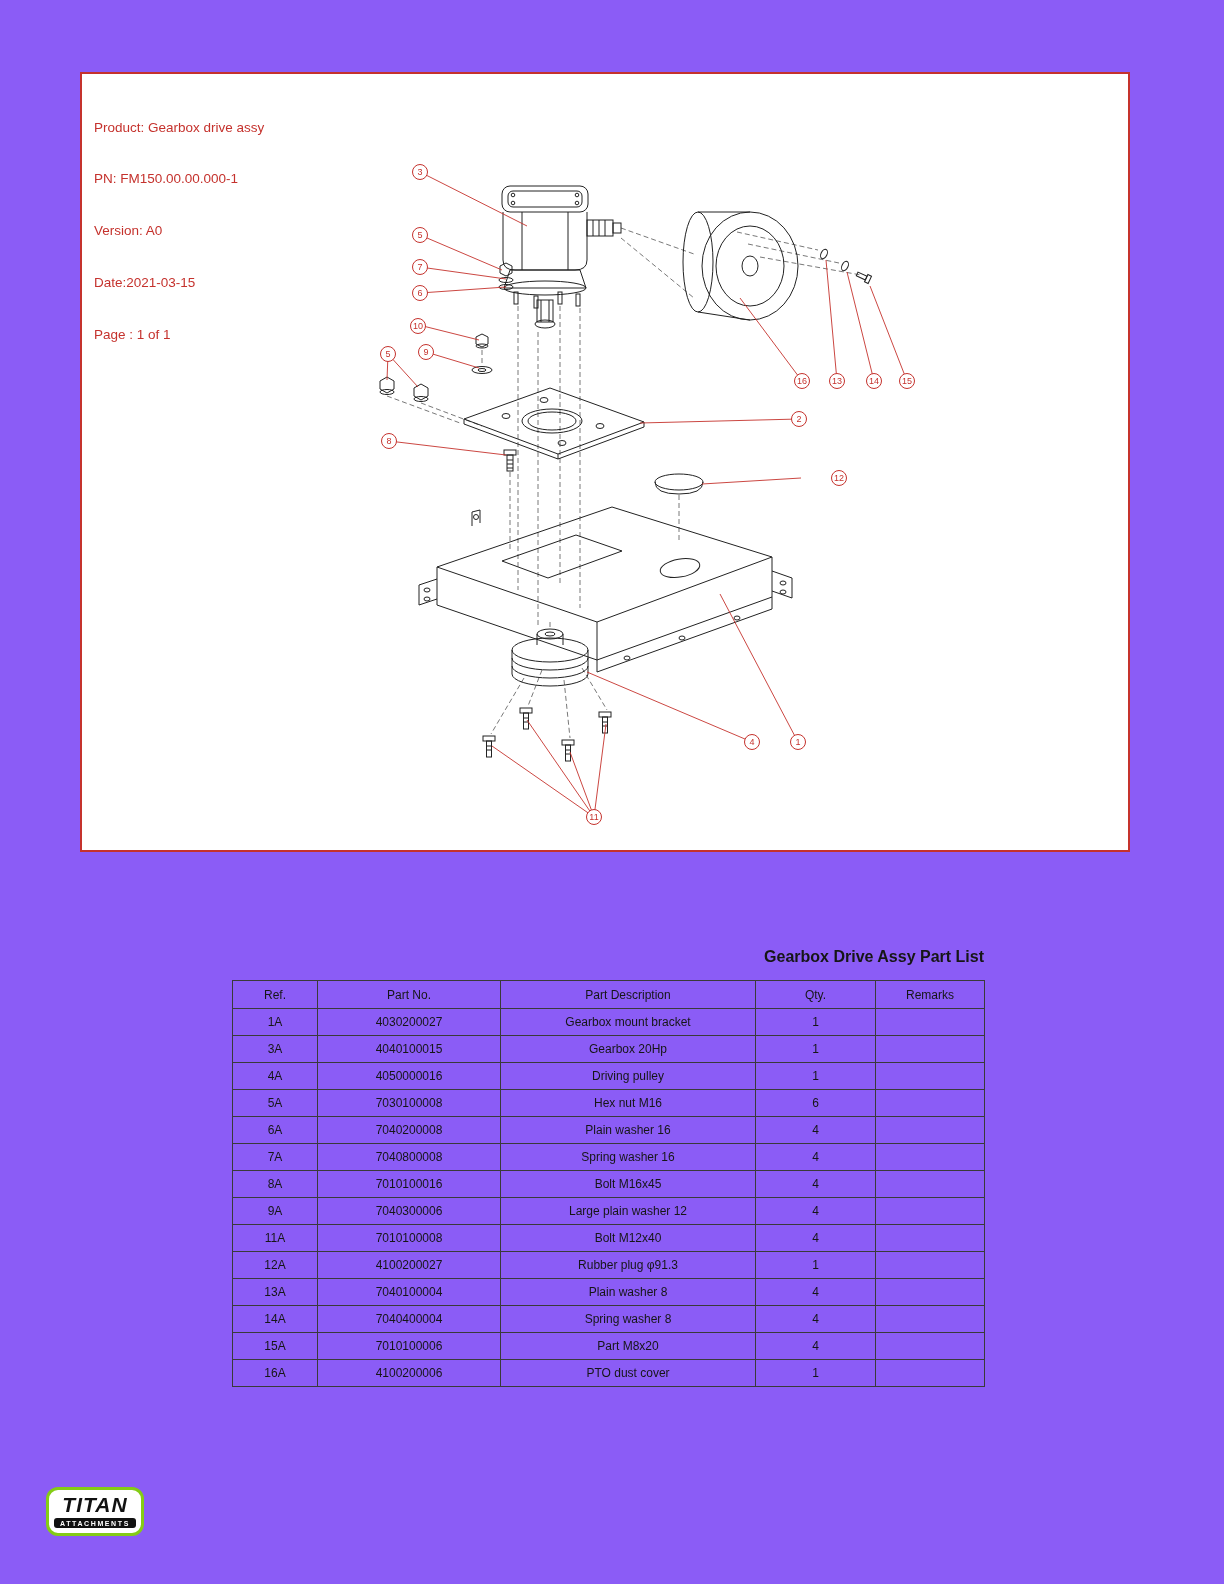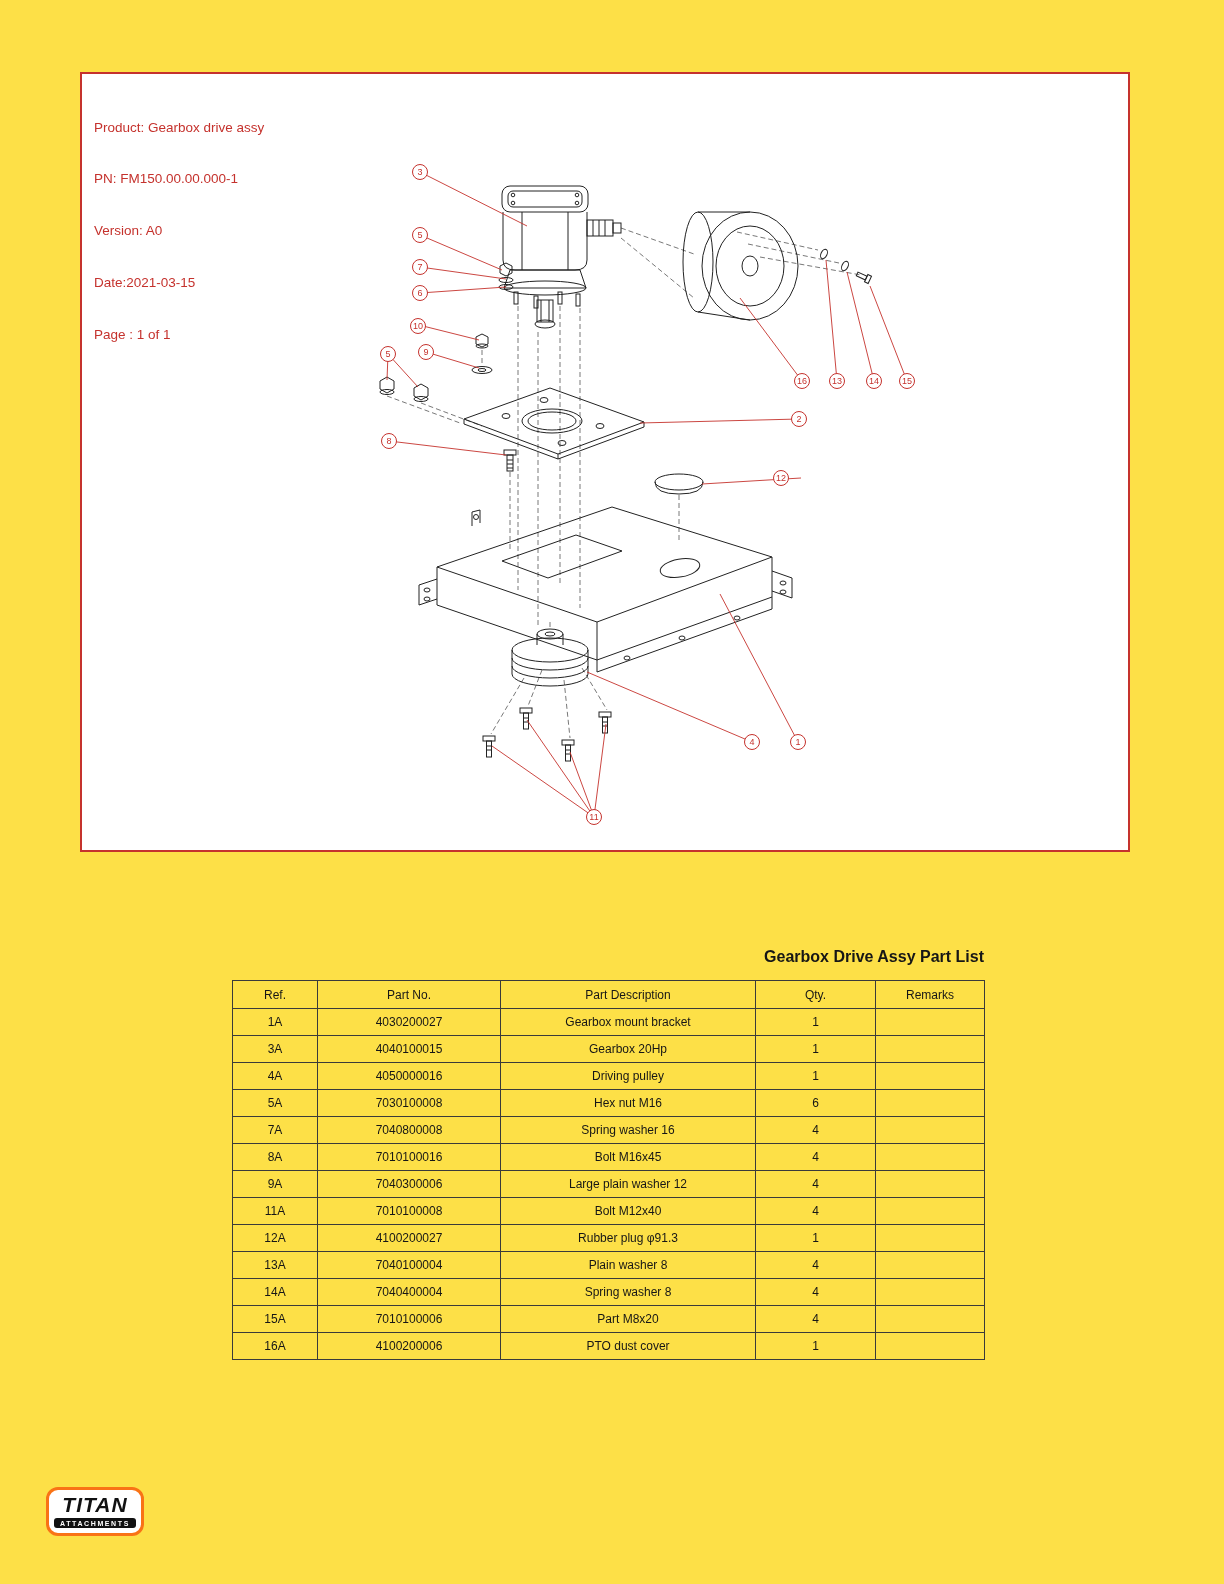--- a/index.html
+++ b/index.html
@@ -1,17 +1,17 @@
 <!DOCTYPE html>
 <html><head>
 <meta charset="utf-8">
 <style>
   html,body{margin:0;padding:0;background:#ffffff;}
   .page{
-    position:relative;width:1224px;height:1584px;background:#fde047;
+    position:relative;width:1224px;height:1584px;background:#8b5cf6;
     font-family:"Liberation Sans",sans-serif;color:#111;overflow:hidden;
   }
   
   .drawing-frame{
     position:absolute;left:80px;top:72px;width:1050px;height:780px;
     border:2px solid #c5322d;box-sizing:border-box;background:#fff;
   }
   .title-block{
     position:absolute;left:12px;top:10px;color:#c5322d;
     font-size:13.5px;line-height:1.28;white-space:pre;z-index:3;
@@ -29,21 +29,21 @@
   }
   table.parts{border-collapse:collapse;width:100%;font-size:12px;color:#161616;table-layout:fixed;}
   table.parts th,table.parts td{
     border:1px solid #3a3a3a;height:24px;text-align:center;padding:1px 4px;
     font-weight:normal;overflow:hidden;white-space:nowrap;
   }
   table.parts thead th{height:25px;}
   
   .logo{
     position:absolute;left:46px;top:1487px;width:98px;box-sizing:border-box;
-    border:3px solid #f97316;border-radius:12px;padding:4px 5px 5px;background:#fff;
+    border:3px solid #84cc16;border-radius:12px;padding:4px 5px 5px;background:#fff;
   }
   .logo-name{
     font-weight:bold;font-style:italic;font-size:21px;letter-spacing:1px;
     text-align:center;color:#111;line-height:1;
   }
   .logo-sub{
     background:#111;color:#fff;font-size:7px;font-weight:bold;letter-spacing:1.6px;
     text-align:center;border-radius:3px;padding:2px 0 1px;margin-top:3px;
   }
 </style>
@@ -266,21 +266,21 @@
 
     <div class="balloon" style="left:338px;top:98px"><span>3</span></div>
     <div class="balloon" style="left:338px;top:161px"><span>5</span></div>
     <div class="balloon" style="left:338px;top:193px"><span>7</span></div>
     <div class="balloon" style="left:338px;top:219px"><span>6</span></div>
     <div class="balloon" style="left:336px;top:252px"><span>10</span></div>
     <div class="balloon" style="left:344px;top:278px"><span>9</span></div>
     <div class="balloon" style="left:306px;top:280px"><span>5</span></div>
     <div class="balloon" style="left:307px;top:367px"><span>8</span></div>
     <div class="balloon" style="left:717px;top:345px"><span>2</span></div>
-    <div class="balloon" style="left:699px;top:404px"><span>12</span></div>
+    <div class="balloon" style="left:757px;top:404px"><span>12</span></div>
     <div class="balloon" style="left:720px;top:307px"><span>16</span></div>
     <div class="balloon" style="left:755px;top:307px"><span>13</span></div>
     <div class="balloon" style="left:792px;top:307px"><span>14</span></div>
     <div class="balloon" style="left:825px;top:307px"><span>15</span></div>
     <div class="balloon" style="left:670px;top:668px"><span>4</span></div>
     <div class="balloon" style="left:716px;top:668px"><span>1</span></div>
     <div class="balloon" style="left:512px;top:743px"><span>11</span></div>
   </div>
 
   <div class="parts-section">
@@ -325,20 +325,27 @@
             <td></td>
           </tr>
           <tr>
             <td>5A</td>
             <td>7030100008</td>
             <td>Hex nut M16</td>
             <td>6</td>
             <td></td>
           </tr>
           <tr>
+            <td>6A</td>
+            <td>7040200008</td>
+            <td>Plain washer 16</td>
+            <td>4</td>
+            <td></td>
+          </tr>
+          <tr>
             <td>7A</td>
             <td>7040800008</td>
             <td>Spring washer 16</td>
             <td>4</td>
             <td></td>
           </tr>
           <tr>
             <td>8A</td>
             <td>7010100016</td>
             <td>Bolt M16x45</td>

